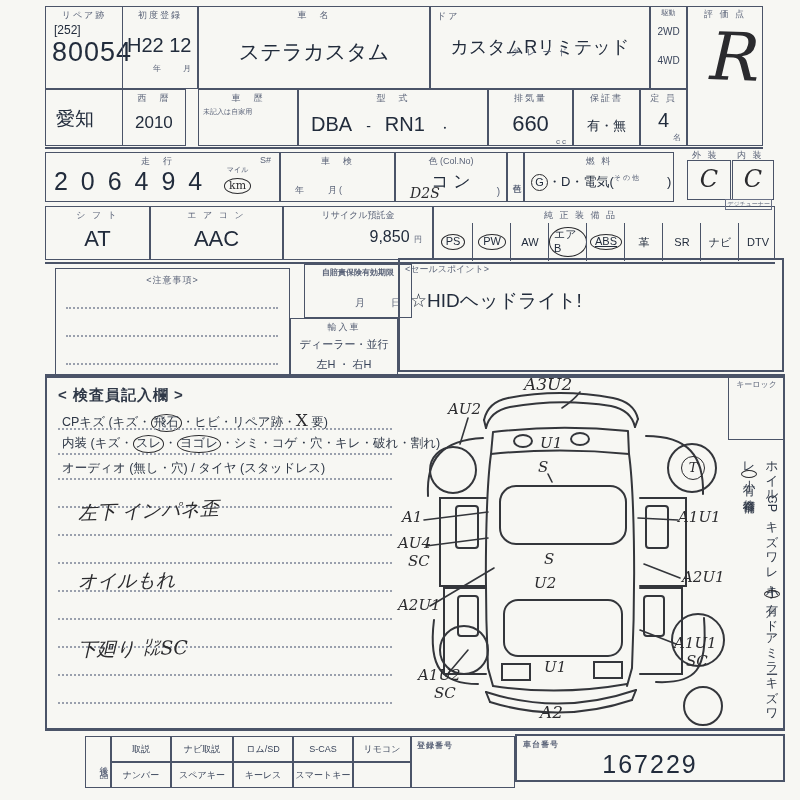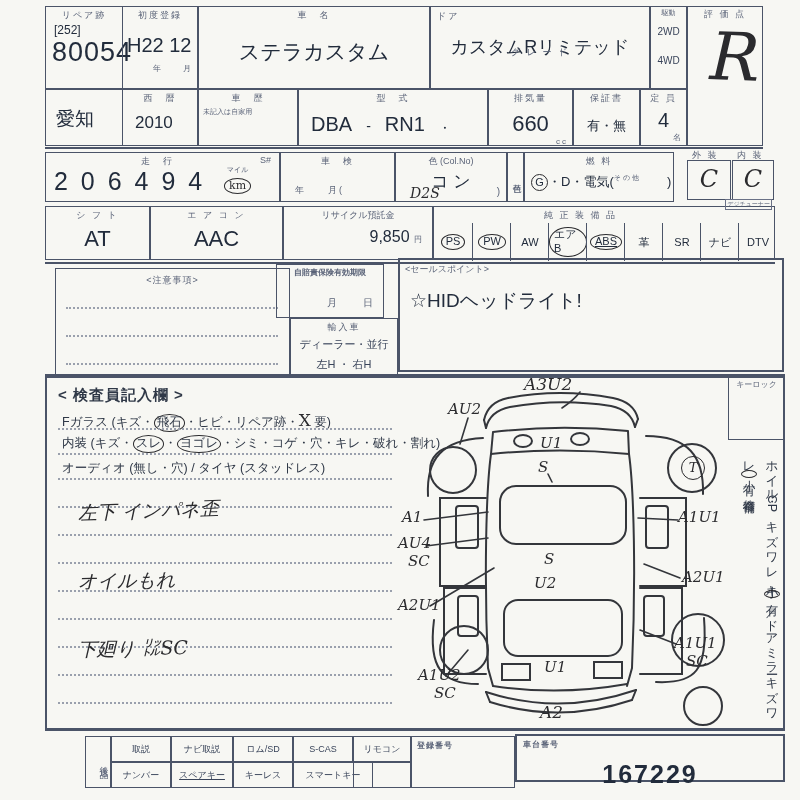--- a/index.html
+++ b/index.html
@@ -57,21 +57,21 @@
   </div>
 
   <div class="cell" style="left:687px;top:6px;width:76px;height:140px;">
     <span class="lbl lbl-c" style="margin-top:1px;">評 価 点</span>
     <div class="hw" style="position:absolute;left:22px;top:12px;font-size:66px;font-style:italic;transform:rotate(2deg);">R</div>
   </div>
 
   <div class="cell" style="left:45px;top:89px;width:78px;height:57px;">
     <div class="val" style="font-size:19px;margin:16px 0 0 10px;">愛知</div>
   </div>
-  <div class="cell" style="left:122px;top:89px;width:76px;height:57px;">
+  <div class="cell" style="left:122px;top:89px;width:64px;height:57px;">
     <span class="lbl lbl-c" style="margin-top:2px;">西　暦</span>
     <div class="val" style="font-size:17px;margin:8px 0 0 12px;">2010</div>
   </div>
   <div class="cell" style="left:198px;top:89px;width:100px;height:57px;">
     <span class="lbl lbl-c" style="margin-top:2px;">車　歴</span>
     <div class="lbl" style="font-size:7px;letter-spacing:0;margin:2px 0 0 4px;">未記入は自家用</div>
   </div>
   <div class="cell" style="left:298px;top:89px;width:190px;height:57px;">
     <span class="lbl lbl-c" style="margin-top:2px;">型　式</span>
     <div style="display:flex;gap:14px;margin:8px 0 0 12px;">
@@ -188,21 +188,21 @@
 
   <div class="thickline" style="left:45px;top:262px;width:730px;height:2px;"></div>
 
   <div class="cell" style="left:55px;top:268px;width:235px;height:108px;">
     <span class="lbl lbl-c" style="margin-top:5px;letter-spacing:1px;">&lt;注意事項&gt;</span>
     <div class="dash" style="left:10px;top:38px;width:212px;"></div>
     <div class="dash" style="left:10px;top:66px;width:212px;"></div>
     <div class="dash" style="left:10px;top:94px;width:212px;"></div>
   </div>
 
-  <div class="cell" style="left:276px;top:264px;width:108px;height:54px;">
+  <div class="cell" style="left:304px;top:264px;width:108px;height:54px;">
     <span class="lbl lbl-c" style="font-size:8px;letter-spacing:0;margin-top:2px;font-weight:bold;">自賠責保険有効期限</span>
     <div class="lbl" style="font-size:10px;text-align:right;margin:18px 8px 0 0;">月　　日</div>
   </div>
   <div class="cell" style="left:290px;top:318px;width:108px;height:58px;">
     <span class="lbl lbl-c" style="margin-top:2px;">輸入車</span>
     <div style="font-size:11px;color:#39445a;text-align:center;margin-top:3px;">ディーラー・並行</div>
     <div style="font-size:11px;color:#39445a;text-align:center;margin-top:5px;">左H ・ 右H</div>
   </div>
 
   <div class="cell" style="left:398px;top:258px;width:386px;height:114px;border-width:2px;">
@@ -210,21 +210,21 @@
     <div class="val" style="font-size:19px;margin:28px 0 0 10px;">☆HIDヘッドライト!</div>
   </div>
 
   <div class="thickline" style="left:45px;top:374px;width:740px;height:2.5px;"></div>
 
   <div class="cell" style="left:45px;top:376px;width:740px;height:354px;border-width:2px;"></div>
 
   <div class="abs" style="left:58px;top:386px;font-size:15px;color:#2f3847;font-weight:bold;letter-spacing:1px;">&lt; 検査員記入欄 &gt;</div>
 
   <div class="abs" style="left:62px;top:410px;font-size:12.5px;color:#2f3847;white-space:nowrap;">
-    <span>Fガラス (キズ・</span><span class="circ" style="padding:0 2px;">飛石</span><span>・ヒビ・リペア跡・</span><span class="hw" style="font-size:17px;">X</span> <span>要)</span>
+    <span>CPキズ (キズ・</span><span class="circ" style="padding:0 2px;">飛石</span><span>・ヒビ・リペア跡・</span><span class="hw" style="font-size:17px;">X</span> <span>要)</span>
   </div>
   <div class="abs" style="left:62px;top:435px;font-size:12.5px;color:#2f3847;white-space:nowrap;">
     <span>内装 (キズ・</span><span class="circ" style="padding:0 2px;">スレ</span><span>・</span><span class="circ" style="padding:0 2px;">ヨゴレ</span><span>・シミ・コゲ・穴・キレ・破れ・割れ)</span>
   </div>
   <div class="abs" style="left:62px;top:460px;font-size:12.5px;color:#2f3847;">オーディオ (無し・穴) / タイヤ (スタッドレス)</div>
 
   <div class="dash" style="left:58px;top:428px;width:334px;"></div>
   <div class="dash" style="left:58px;top:453px;width:334px;"></div>
   <div class="dash" style="left:58px;top:478px;width:334px;"></div>
   <div class="dash" style="left:58px;top:506px;width:334px;"></div>
@@ -329,27 +329,27 @@
 
   <div class="cell vtext" style="left:85px;top:736px;width:26px;height:52px;font-size:9px;color:#5a6378;text-align:center;letter-spacing:2px;">後送品</div>
 
   <div class="cell" style="left:111px;top:736px;width:60px;height:26px;font-size:9px;color:#39445a;text-align:center;line-height:24px;">取説</div>
   <div class="cell" style="left:171px;top:736px;width:62px;height:26px;font-size:9px;color:#39445a;text-align:center;line-height:24px;">ナビ取説</div>
   <div class="cell" style="left:233px;top:736px;width:60px;height:26px;font-size:9px;color:#39445a;text-align:center;line-height:24px;">ロム/SD</div>
   <div class="cell" style="left:293px;top:736px;width:60px;height:26px;font-size:9px;color:#39445a;text-align:center;line-height:24px;">S-CAS</div>
   <div class="cell" style="left:353px;top:736px;width:58px;height:26px;font-size:9px;color:#39445a;text-align:center;line-height:24px;">リモコン</div>
 
   <div class="cell" style="left:111px;top:762px;width:60px;height:26px;font-size:9px;color:#39445a;text-align:center;line-height:24px;">ナンバー</div>
-  <div class="cell" style="left:171px;top:762px;width:62px;height:26px;font-size:9px;color:#39445a;text-align:center;line-height:24px;text-decoration:underline;">スペアキー</div>
+  <div class="cell" style="left:171px;top:762px;width:62px;height:26px;font-size:9px;color:#39445a;text-align:center;line-height:24px;">スペアキー</div>
   <div class="cell" style="left:233px;top:762px;width:60px;height:26px;font-size:9px;color:#39445a;text-align:center;line-height:24px;">キーレス</div>
-  <div class="cell" style="left:293px;top:762px;width:80px;height:26px;font-size:9px;color:#39445a;text-align:center;line-height:24px;">スマートキー</div>
+  <div class="cell" style="left:293px;top:762px;width:60px;height:26px;font-size:9px;color:#39445a;text-align:center;line-height:24px;">スマートキー</div>
   <div class="cell" style="left:353px;top:762px;width:58px;height:26px;"></div>
 
   <div class="cell" style="left:411px;top:736px;width:104px;height:52px;">
     <span class="lbl" style="position:absolute;left:5px;top:3px;font-size:8px;font-weight:bold;letter-spacing:1px;">登録番号</span>
   </div>
 
   <div class="cell" style="left:515px;top:734px;width:270px;height:48px;border-width:2px;">
     <span class="lbl" style="position:absolute;left:6px;top:3px;font-size:8px;font-weight:bold;letter-spacing:1px;">車台番号</span>
-    <div class="val" style="font-size:25px;text-align:center;margin-top:24px;letter-spacing:2px;font-weight:bold;">167229</div>
+    <div class="val" style="font-size:25px;text-align:center;margin-top:14px;letter-spacing:2px;">167229</div>
   </div>
 
 </div>
 
 </body></html>

